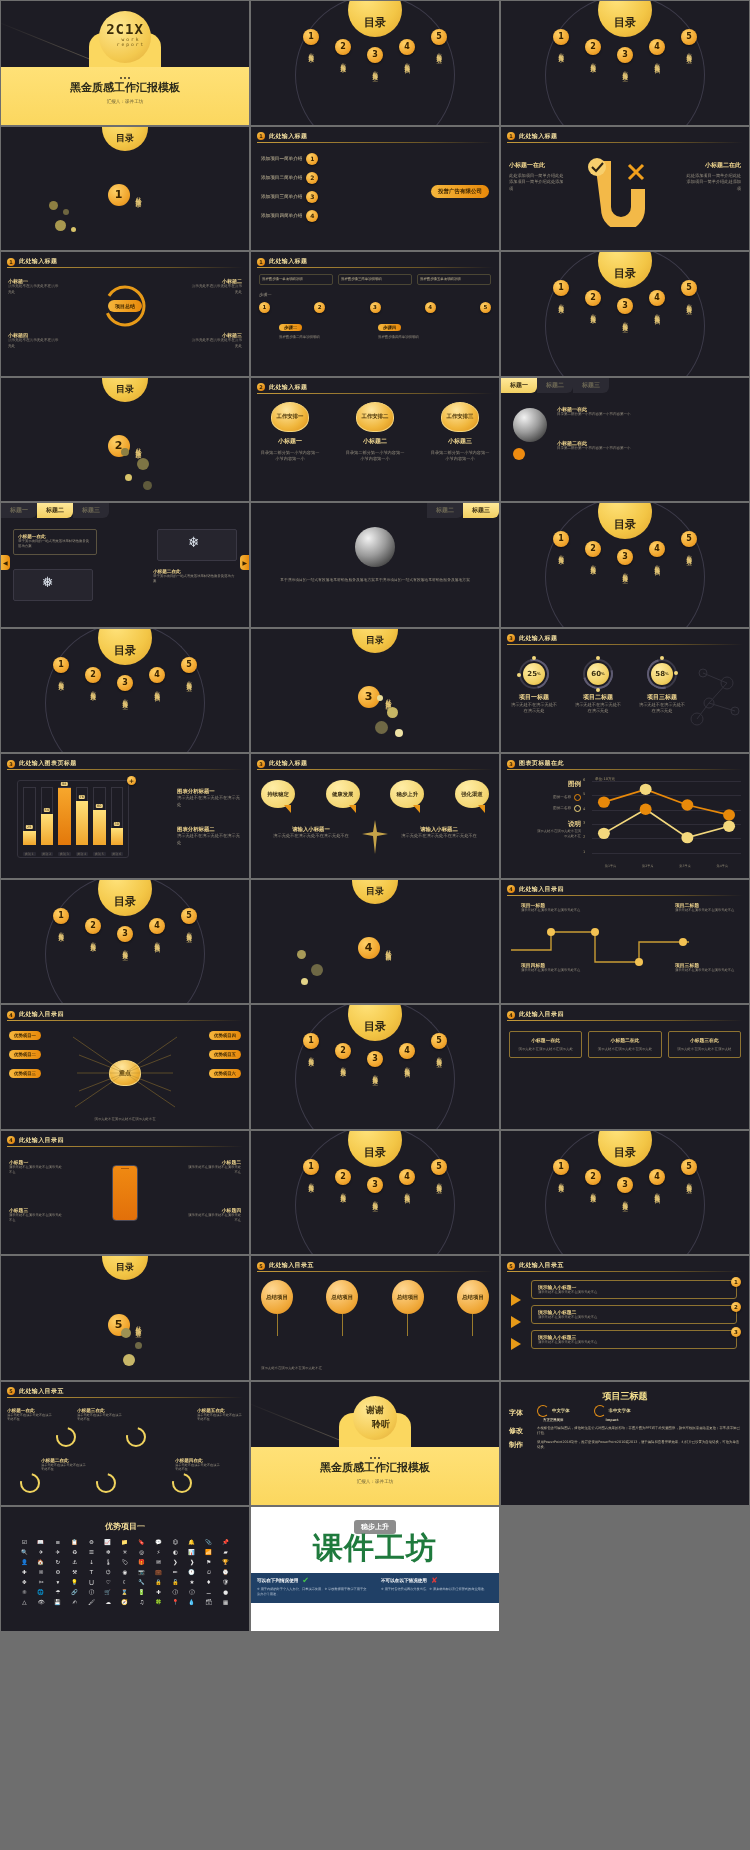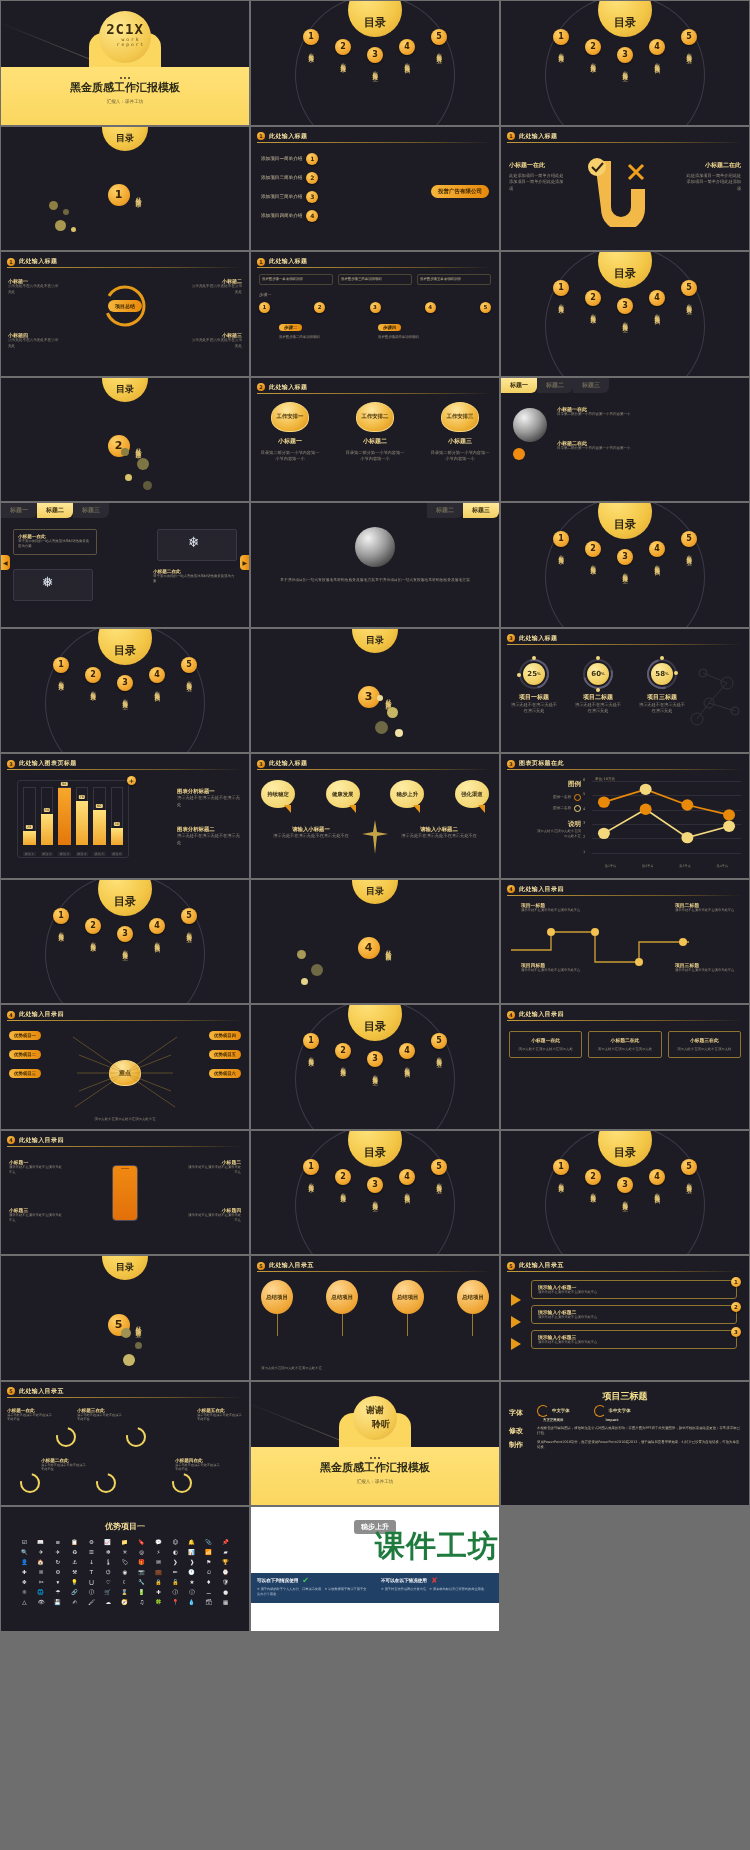--- a/index.html
+++ b/index.html
@@ -174,22 +174,22 @@
   .use-lbl { width:22px; font-size:7px; font-weight:bold; color:#f3dc98; flex:0 0 auto; }
   .swatch { width:20px;height:20px;border-radius:50%; }
   .sw-cap { font-size:3.4px; color:#cfc6ab; text-align:center; margin-top:1px; font-weight:bold; }
   .fnt-ring { width:12px;height:12px;border-radius:50%;
               border:1.4px solid #e08c16; border-right-color:transparent; }
 
   
   .brand { background:#ffffff; position:relative; }
   .brand .badge { position:absolute; top:13px; left:50%; transform:translateX(-50%);
       background:#8d8d8d; color:#fff; font-size:7px; font-weight:bold; padding:2px 7px; border-radius:3px; white-space:nowrap;}
-  .brand .big { position:absolute; top:26px; left:0; right:0; text-align:right;
-      font-size:30px; font-weight:bold; color:#1f7a3d; letter-spacing:1px; line-height:1;font-family:Liberation Mono, monospace; }
+  .brand .big { position:absolute; top:26px; left:0; right:0; text-align:center;
+      font-size:30px; font-weight:bold; color:#1f7a3d; letter-spacing:1px; line-height:1; }
   .brand .bluebar { position:absolute; left:0; right:0; top:66px; height:30px; background:#204066; display:flex; }
   .brand .bb { flex:1; padding:3px 6px; }
   .brand .bb h5 { font-size:4.6px; color:#fff; font-weight:bold; }
   .brand .bb p { font-size:3.2px; color:#b9c6d6; line-height:1.5; margin-top:2px; }
   .tick { color:#46c74a; font-size:8px; font-weight:bold; }
   .cross { color:#e03b3b; font-size:8px; font-weight:bold; }
 
   
   .cover { background:#1d1c24; position:relative; }
   .cover .ybot { position:absolute; left:0; right:0; bottom:0; height:58px;

